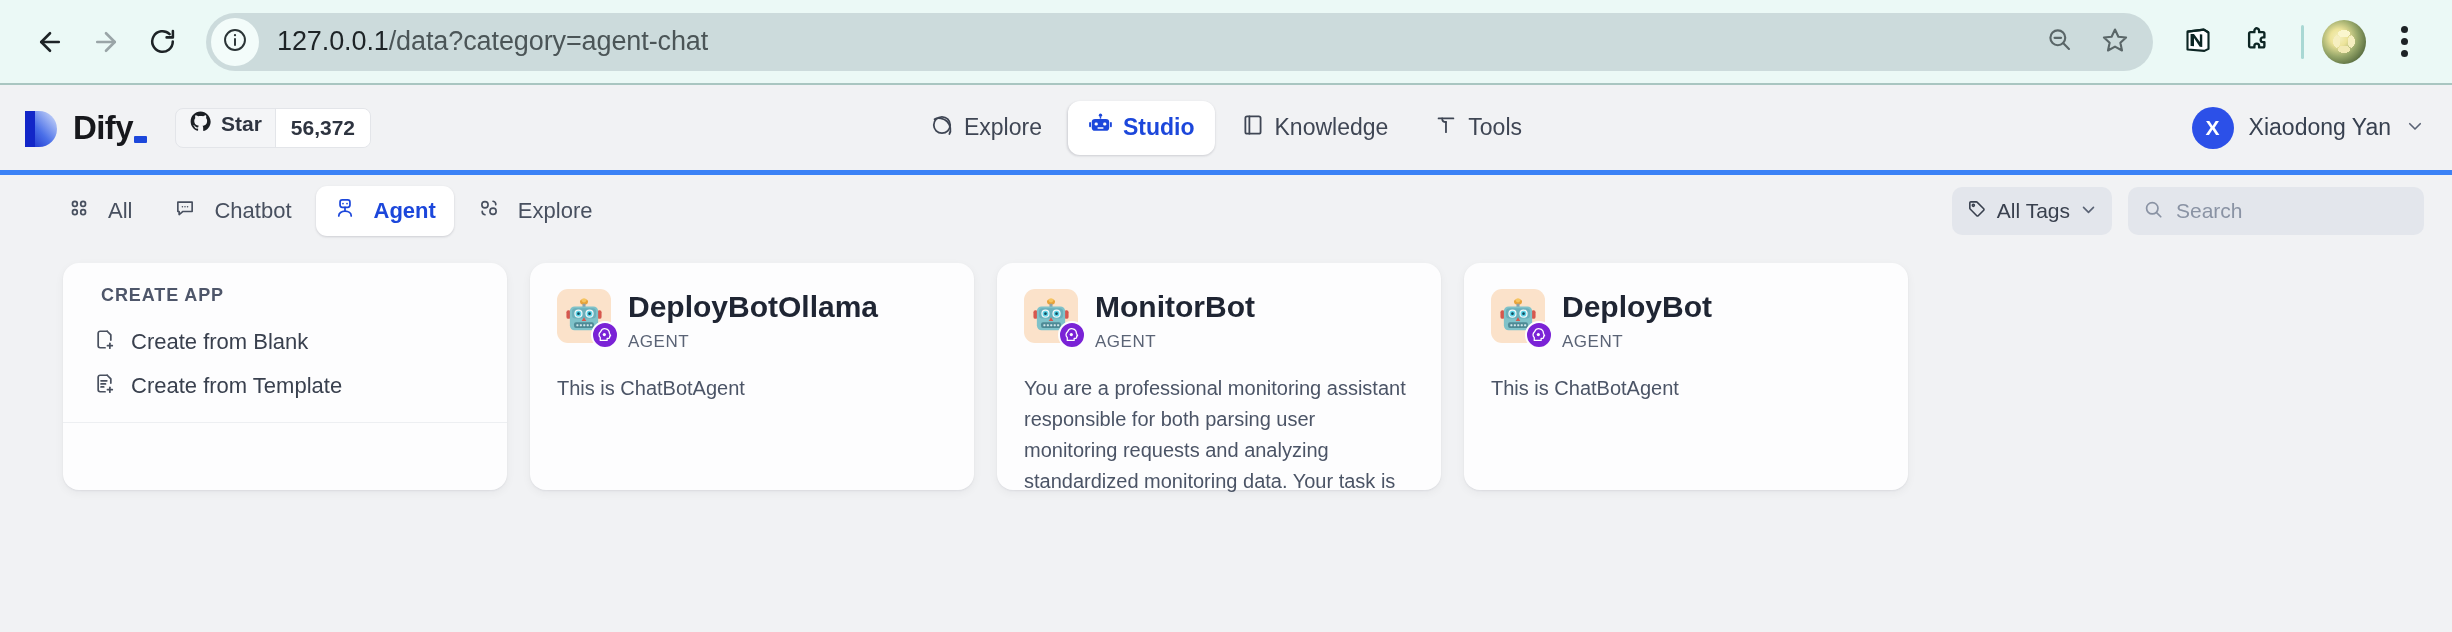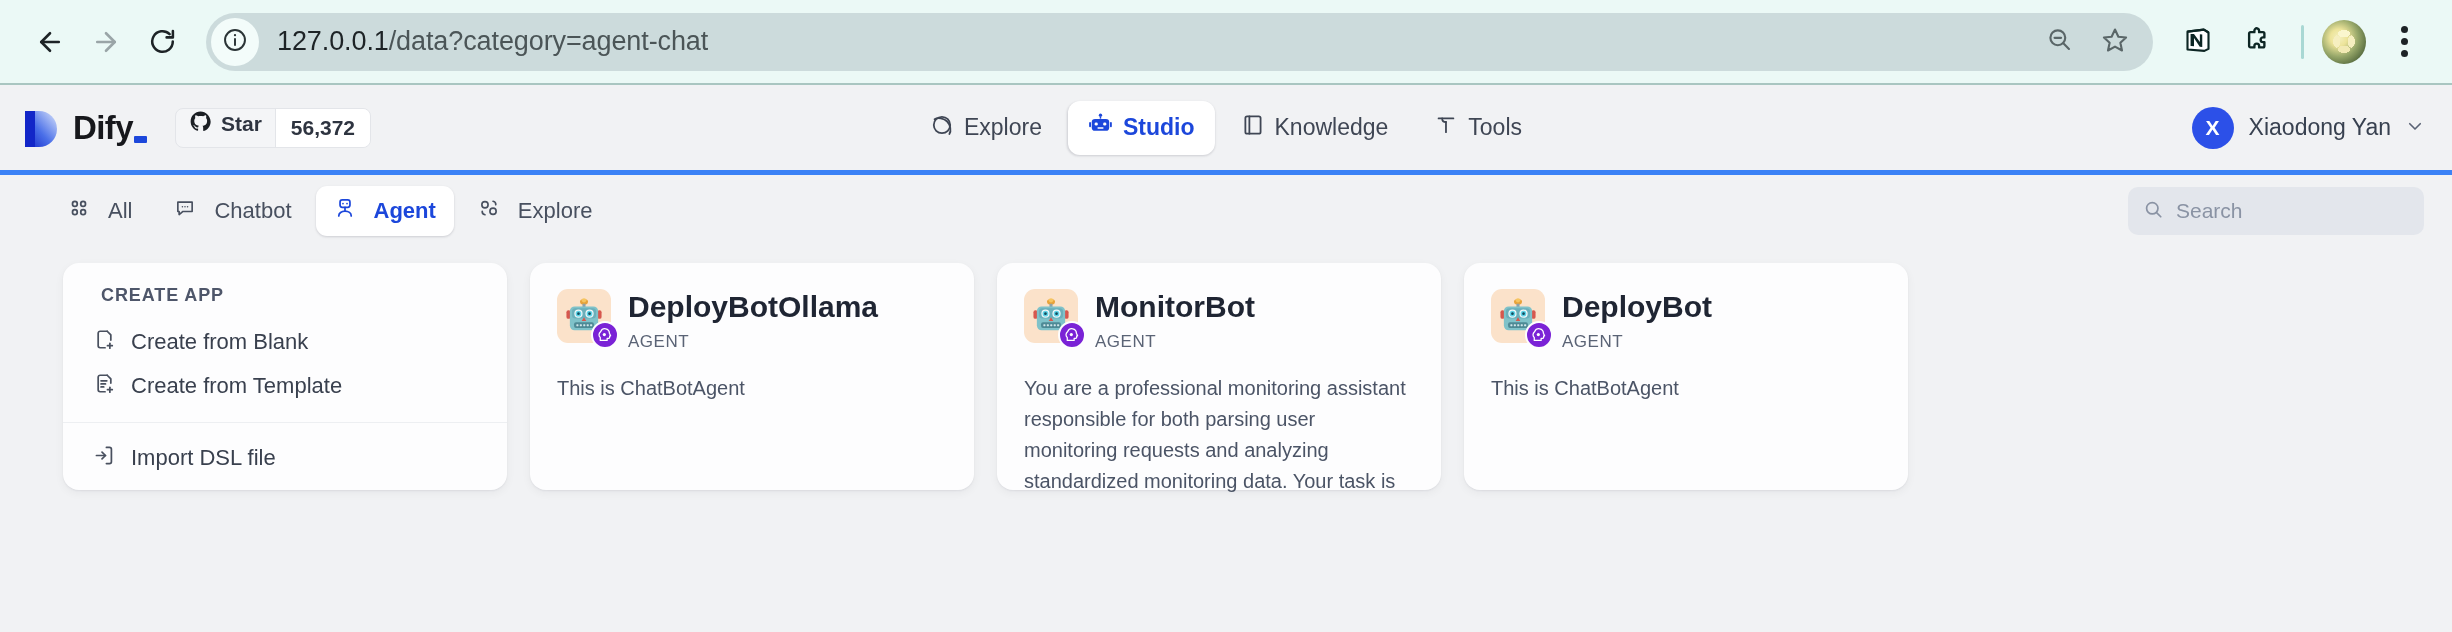--- a/index.html
+++ b/index.html
@@ -581,20 +581,34 @@
           <path d="M16.4 4.6a3.6 3.6 0 0 1 3 3.8"></path>
           <path d="M7.6 19.4a3.6 3.6 0 0 1-3-3.8"></path>
         </svg>
       </span>
       <span>Explore</span>
     </div>
   </div>
 
   <div class="filter-right">
 
+    <div class="tags-select">
+      <span>
+        <svg width="20" height="20" viewBox="0 0 24 24" fill="none" stroke="#39404E" stroke-width="1.9" stroke-linejoin="round">
+          <path d="M11.2 3.4H4.6a1.2 1.2 0 0 0-1.2 1.2v6.6c0 .3.1.6.35.85l8 8a1.2 1.2 0 0 0 1.7 0l6.6-6.6a1.2 1.2 0 0 0 0-1.7l-8-8A1.2 1.2 0 0 0 11.2 3.4z"></path>
+          <circle cx="7.6" cy="7.6" r="1.25"></circle>
+        </svg>
+      </span>
+      <span>All Tags</span>
+      <span>
+        <svg width="17" height="17" viewBox="0 0 24 24" fill="none" stroke="#5A6375" stroke-width="2.3" stroke-linecap="round" stroke-linejoin="round">
+          <polyline points="5,9 12,16 19,9"></polyline>
+        </svg>
+      </span>
+    </div>
 
     <div class="search-box">
       <span>
         <svg width="21" height="21" viewBox="0 0 24 24" fill="none" stroke="#8A93A4" stroke-width="1.95" stroke-linecap="round">
           <circle cx="10.6" cy="10.6" r="6.5"></circle>
             <line x1="15.5" y1="15.5" x2="20.3" y2="20.3"></line>
         </svg>
       </span>
       <input value="" placeholder="Search" style="">
     </div>
@@ -628,30 +642,20 @@
           <line x1="8.4" y1="15.6" x2="11.2" y2="15.6"></line>
           <line x1="17.6" y1="16" x2="17.6" y2="21"></line>
           <line x1="15.1" y1="18.5" x2="20.1" y2="18.5"></line>
         </svg>
       </span>
       <span>Create from Template</span>
     </div>
 
     <div class="create-sep"></div>
 
-    <div class="create-item">
-      <span>
-        <svg width="23" height="23" viewBox="0 0 24 24" fill="none" stroke="#49505F" stroke-width="1.8" stroke-linecap="round" stroke-linejoin="round">
-          <path d="M14 3.6h3.2a2 2 0 0 1 2 2v12.8a2 2 0 0 1-2 2H14"></path>
-          <line x1="3.6" y1="12" x2="13" y2="12"></line>
-          <polyline points="9.4,8.4 13,12 9.4,15.6"></polyline>
-        </svg>
-      </span>
-      <span>Import DSL file</span>
-    </div>
   </div>
 
   <div class="card app-card">
     <div class="app-card-head">
       <div class="app-icon-wrap">
         <div class="app-icon">
           <svg width="42" height="42" viewBox="0 0 44 44">
             <ellipse cx="22" cy="7.2" rx="4.2" ry="3" fill="#E8A33A"></ellipse>
             <ellipse cx="22" cy="5.6" rx="2.4" ry="2.2" fill="#F6C560"></ellipse>
             <rect x="20.4" y="9.2" width="3.2" height="3.4" fill="#8FA2A8"></rect>

